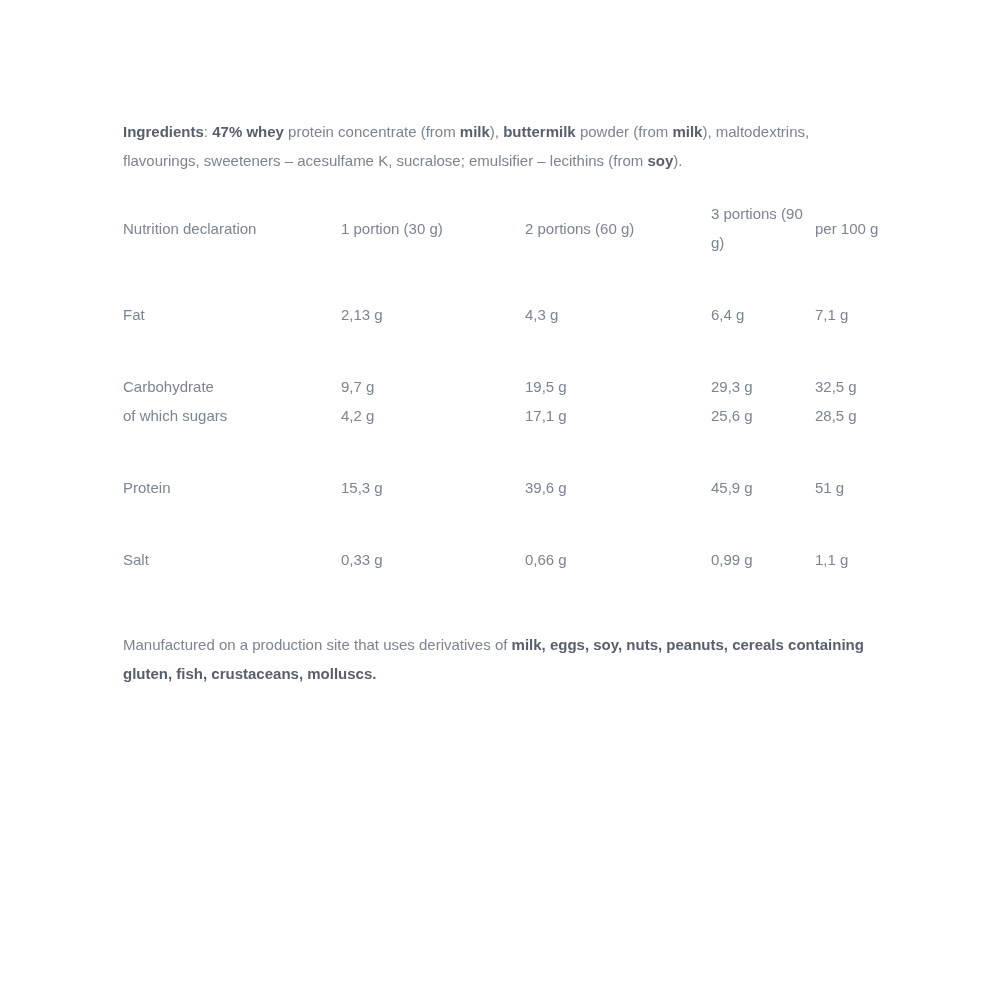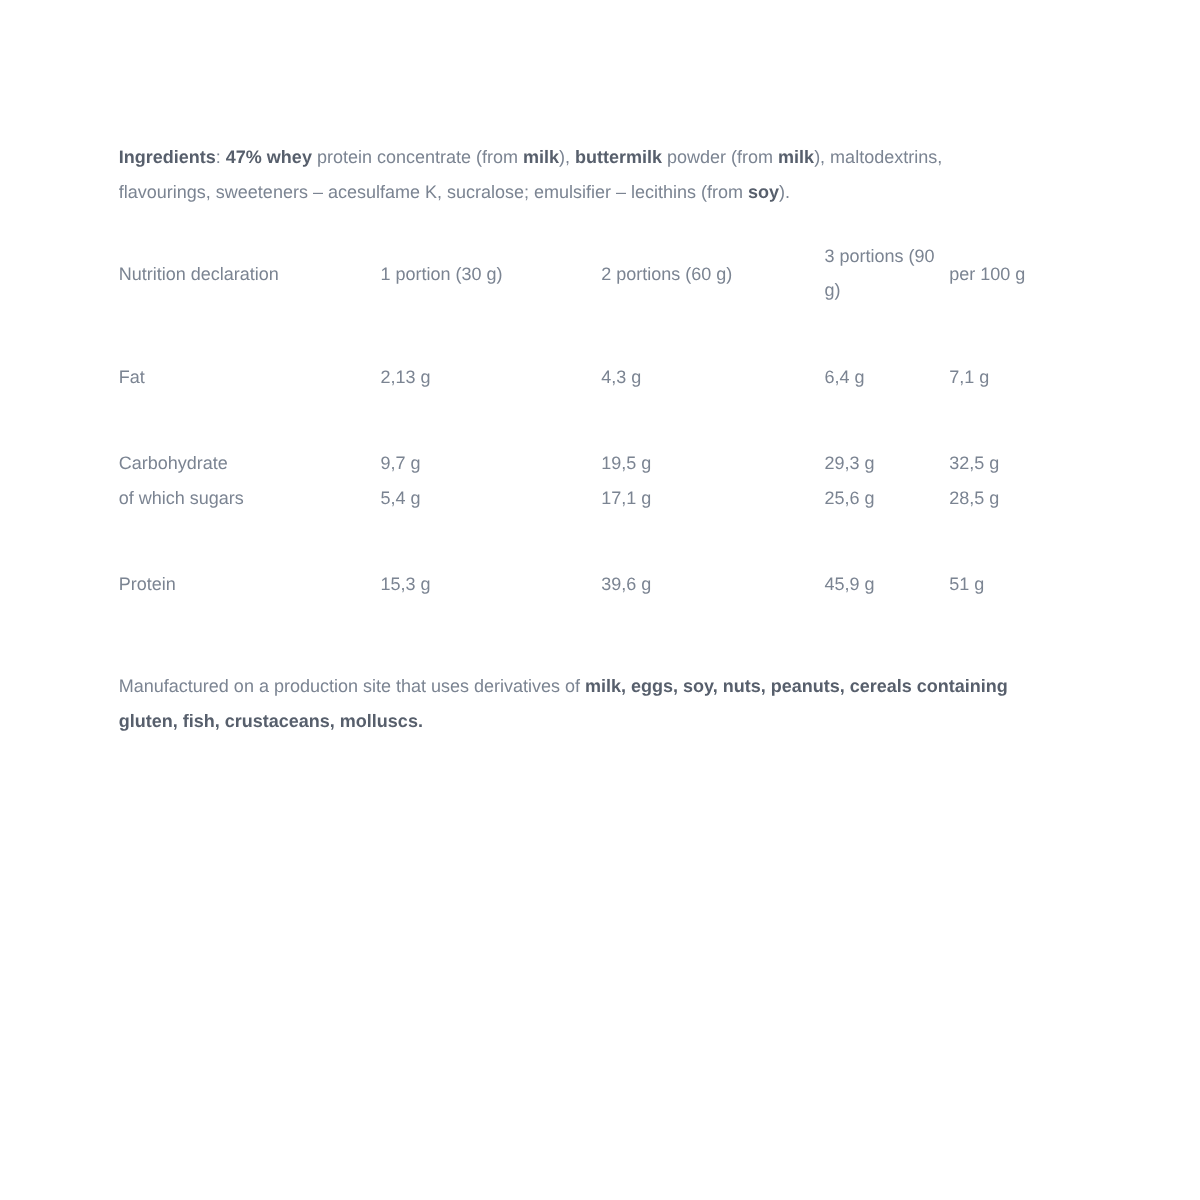--- a/index.html
+++ b/index.html
@@ -9,21 +9,21 @@
     height: 1000px;
     position: relative;
     font-family: "Liberation Sans", "DejaVu Sans", sans-serif;
     font-size: 15px;
     line-height: 29px;
     color: #7b8492;
     -webkit-font-smoothing: antialiased;
   }
   .content {
     position: absolute;
-    left: 99px;
+    left: 123px;
     top: 117px;
     width: 762px;
   }
   .b {
     font-weight: 700;
     color: #575f6c;
   }
   p.rich { width: 762px; }
 
   table.nutrition {
@@ -86,30 +86,37 @@
       </tr>
       <tr class="gap">
         <td>Carbohydrate</td>
         <td>9,7 g</td>
         <td>19,5 g</td>
         <td>29,3 g</td>
         <td>32,5 g</td>
       </tr>
       <tr class="sub">
         <td>of which sugars</td>
-        <td>5,4 g</td>
+        <td>4,2 g</td>
         <td>17,1 g</td>
         <td>25,6 g</td>
         <td>28,5 g</td>
       </tr>
       <tr class="gap">
         <td>Protein</td>
         <td>15,3 g</td>
         <td>39,6 g</td>
         <td>45,9 g</td>
         <td>51 g</td>
       </tr>
+      <tr class="gap">
+        <td>Salt</td>
+        <td>0,33 g</td>
+        <td>0,66 g</td>
+        <td>0,99 g</td>
+        <td>1,1 g</td>
+      </tr>
     </tbody>
   </table>
 
   <p class="rich allergens"><span>Manufactured on a production site that uses derivatives of </span><span class="b">milk, eggs, soy, nuts, peanuts, cereals containing gluten, fish, crustaceans, molluscs.</span></p>
 
 </div>
 
 </body></html>

